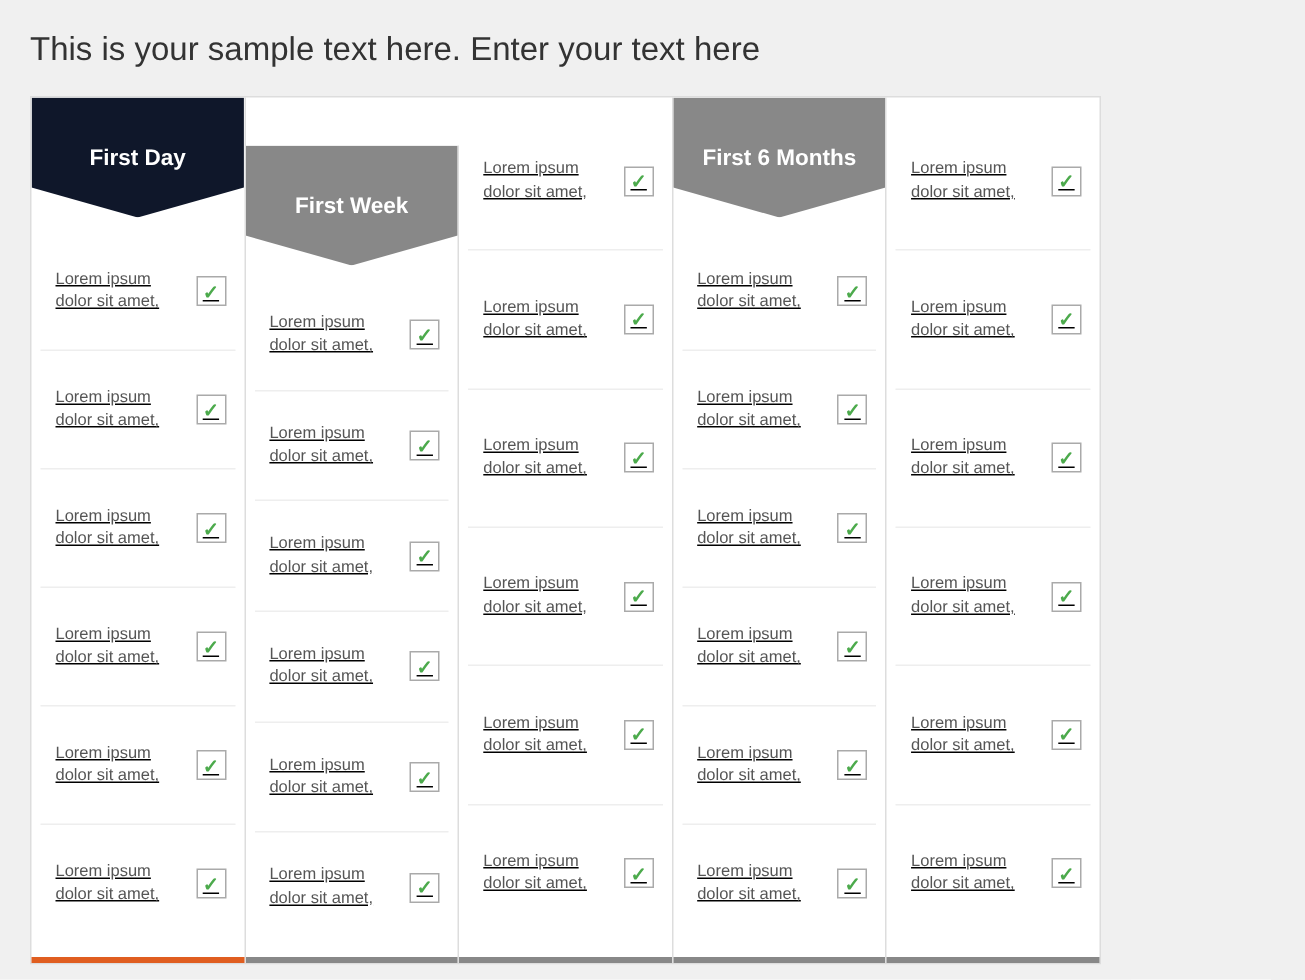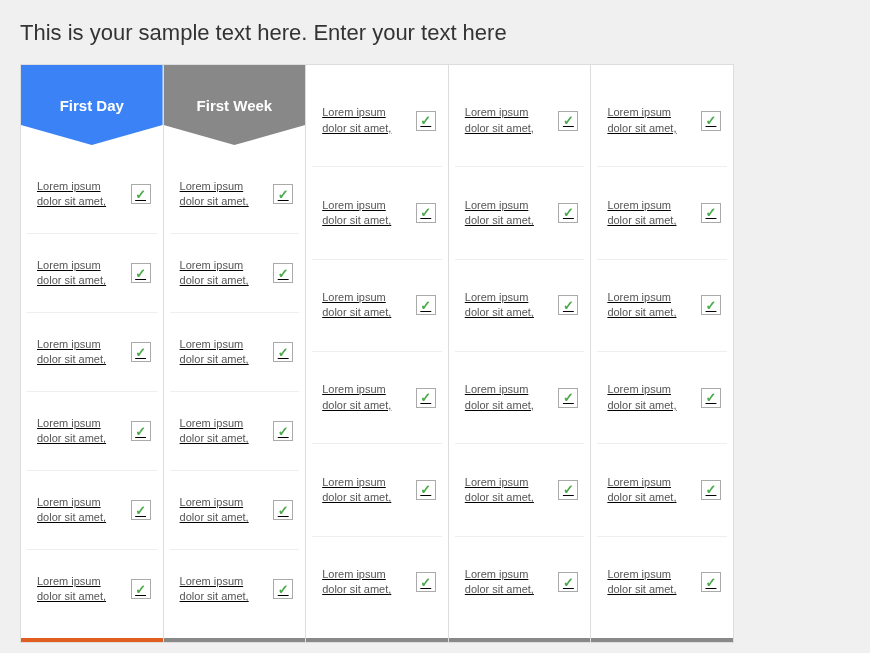--- a/index.html
+++ b/index.html
@@ -48,21 +48,21 @@
       padding: 14px 8px;
       color: white;
       font-weight: bold;
       font-size: 15px;
       text-align: center;
       position: relative;
       clip-path: polygon(0 0, 100% 0, 100% 75%, 50% 100%, 0 75%);
       min-height: 80px;
     }
     .col-header.orange {
-      background: #3b82f6;
+      background: #0f172a;
     }
     .col-header.gray {
       background: #888;
     }
     .col-body {
       flex: 1;
       display: flex;
       flex-direction: column;
       padding: 10px 6px;
       gap: 0;
@@ -149,22 +149,63 @@
           </div>
           <div class="row-item">
             <span class="item-text">Lorem ipsum dolor sit amet,</span>
             <div class="checkbox">
               <span class="checkmark">✓</span>
             </div>
           </div>
         </div>
         <div class="column-footer orange"></div>
       </div>
+      <div class="column" style="position: relative; margin-top: 32px;">
+        <div class="col-header gray">First Week</div>
+        <div class="col-body">
+          <div class="row-item">
+            <span class="item-text">Lorem ipsum dolor sit amet,</span>
+            <div class="checkbox">
+              <span class="checkmark">✓</span>
+            </div>
+          </div>
+          <div class="row-item">
+            <span class="item-text">Lorem ipsum dolor sit amet,</span>
+            <div class="checkbox">
+              <span class="checkmark">✓</span>
+            </div>
+          </div>
+          <div class="row-item">
+            <span class="item-text">Lorem ipsum dolor sit amet,</span>
+            <div class="checkbox">
+              <span class="checkmark">✓</span>
+            </div>
+          </div>
+          <div class="row-item">
+            <span class="item-text">Lorem ipsum dolor sit amet,</span>
+            <div class="checkbox">
+              <span class="checkmark">✓</span>
+            </div>
+          </div>
+          <div class="row-item">
+            <span class="item-text">Lorem ipsum dolor sit amet,</span>
+            <div class="checkbox">
+              <span class="checkmark">✓</span>
+            </div>
+          </div>
+          <div class="row-item">
+            <span class="item-text">Lorem ipsum dolor sit amet,</span>
+            <div class="checkbox">
+              <span class="checkmark">✓</span>
+            </div>
+          </div>
+        </div>
+        <div class="column-footer gray"></div>
+      </div>
       <div class="column" style="position: relative;">
-        <div class="col-header gray">First Week</div>
         <div class="col-body">
           <div class="row-item">
             <span class="item-text">Lorem ipsum dolor sit amet,</span>
             <div class="checkbox">
               <span class="checkmark">✓</span>
             </div>
           </div>
           <div class="row-item">
             <span class="item-text">Lorem ipsum dolor sit amet,</span>
             <div class="checkbox">
@@ -192,61 +233,21 @@
           <div class="row-item">
             <span class="item-text">Lorem ipsum dolor sit amet,</span>
             <div class="checkbox">
               <span class="checkmark">✓</span>
             </div>
           </div>
         </div>
         <div class="column-footer gray"></div>
       </div>
       <div class="column" style="position: relative;">
-        <div class="col-body">
-          <div class="row-item">
-            <span class="item-text">Lorem ipsum dolor sit amet,</span>
-            <div class="checkbox">
-              <span class="checkmark">✓</span>
-            </div>
-          </div>
-          <div class="row-item">
-            <span class="item-text">Lorem ipsum dolor sit amet,</span>
-            <div class="checkbox">
-              <span class="checkmark">✓</span>
-            </div>
-          </div>
-          <div class="row-item">
-            <span class="item-text">Lorem ipsum dolor sit amet,</span>
-            <div class="checkbox">
-              <span class="checkmark">✓</span>
-            </div>
-          </div>
-          <div class="row-item">
-            <span class="item-text">Lorem ipsum dolor sit amet,</span>
-            <div class="checkbox">
-              <span class="checkmark">✓</span>
-            </div>
-          </div>
-          <div class="row-item">
-            <span class="item-text">Lorem ipsum dolor sit amet,</span>
-            <div class="checkbox">
-              <span class="checkmark">✓</span>
-            </div>
-          </div>
-          <div class="row-item">
-            <span class="item-text">Lorem ipsum dolor sit amet,</span>
-            <div class="checkbox">
-              <span class="checkmark">✓</span>
-            </div>
-          </div>
-        </div>
-        <div class="column-footer gray"></div>
-      </div>
-      <div class="column" style="position: relative;">
+        <div class="col-header gray">First 6 Months</div>
         <div class="col-body">
           <div class="row-item">
             <span class="item-text">Lorem ipsum dolor sit amet,</span>
             <div class="checkbox">
               <span class="checkmark">✓</span>
             </div>
           </div>
           <div class="row-item">
             <span class="item-text">Lorem ipsum dolor sit amet,</span>
             <div class="checkbox">

